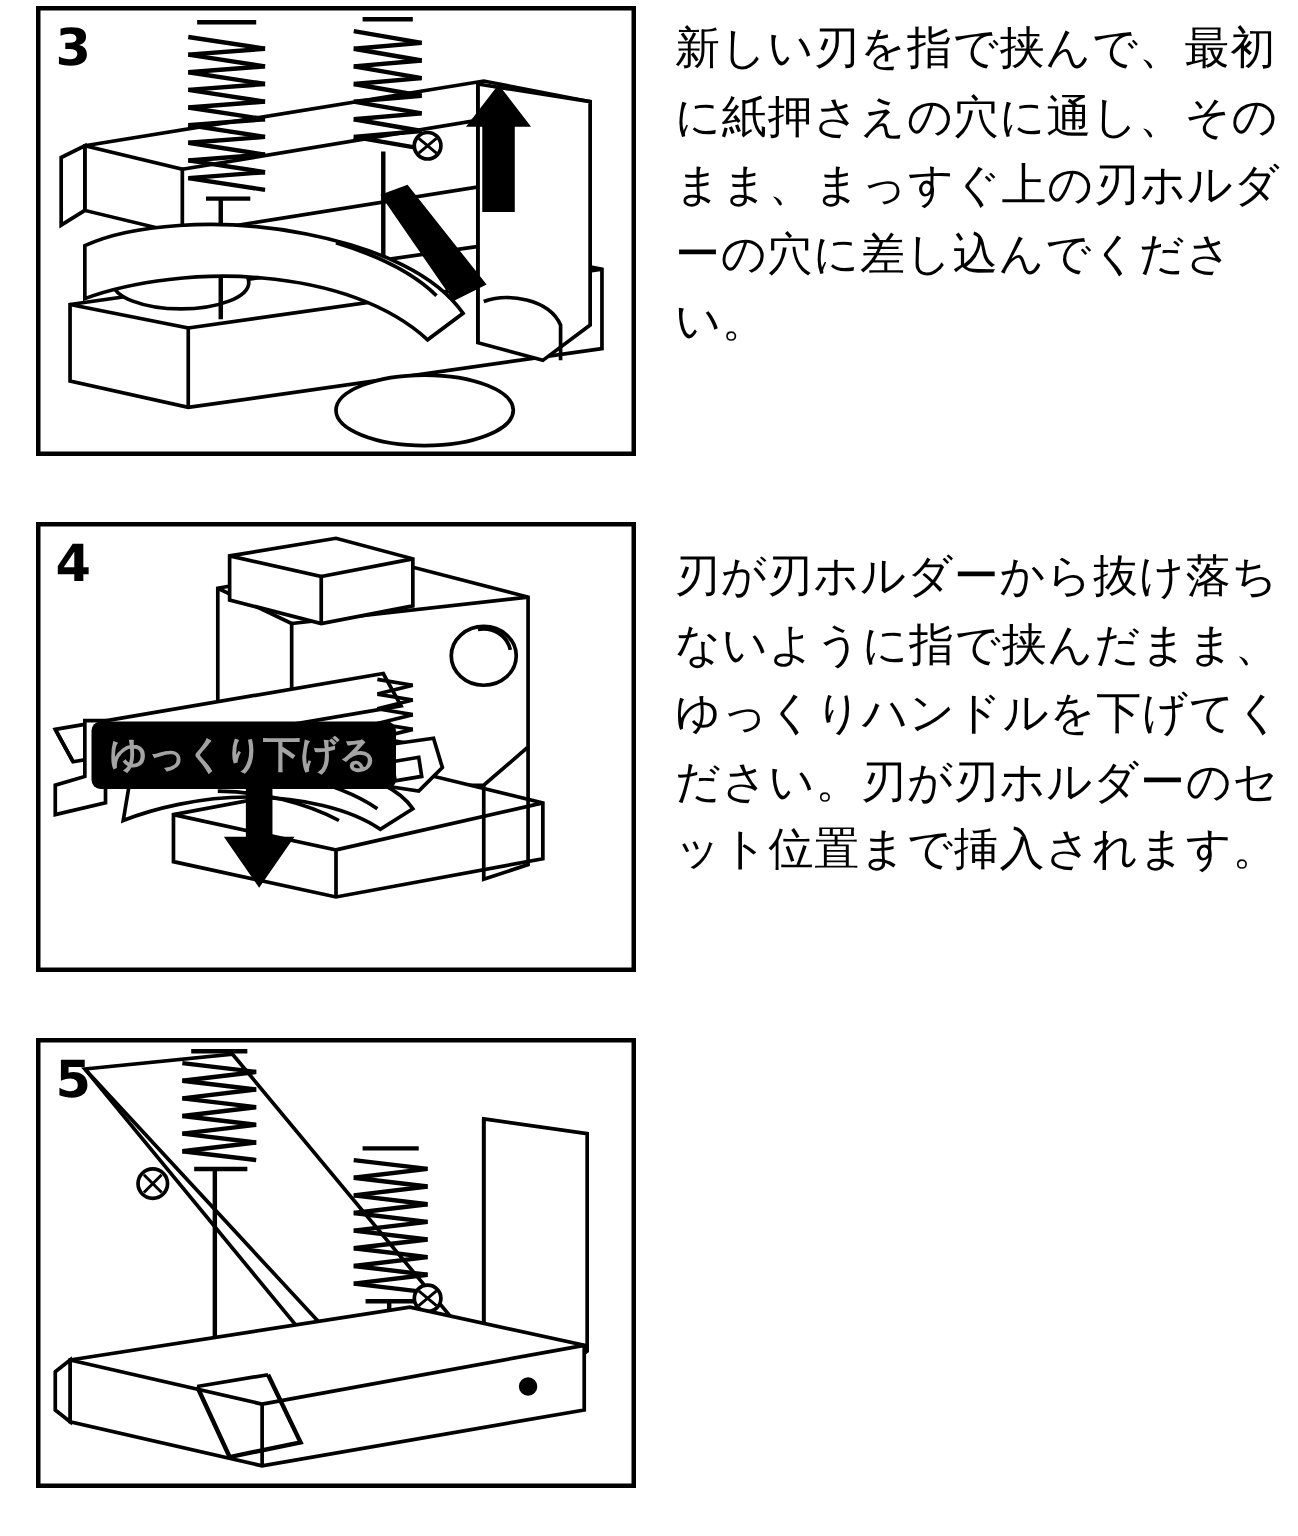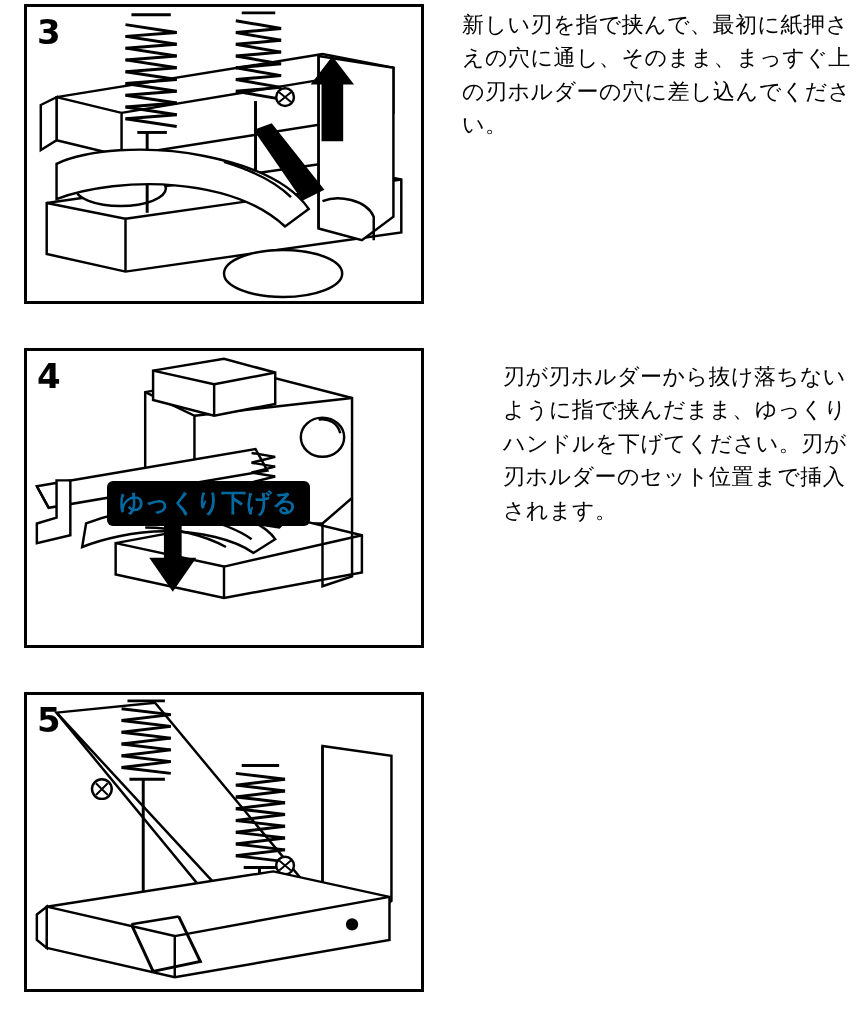--- a/index.html
+++ b/index.html
@@ -58,43 +58,42 @@
     position: absolute;
     top: 0;
     left: 0;
     width: 100%;
     height: 100%;
   }
 
   .callout {
     position: absolute;
     background: #000;
-    color: #0369a1;
+    color: #a3a3a3;
     font-size: 25px;
     font-weight: bold;
     padding: 5px 12px 7px 12px;
     border-radius: 6px;
     letter-spacing: 0px;
     white-space: nowrap;
     z-index: 25;
-    margin-left: 46px;
   }
   .callout.c-step2 { left: 34px; top: 130px; }
 
   .text {
     flex: 1;
-    padding-left: 38px;
+    padding-left: 26px;
     padding-right: 8px;
-    font-size: 22px;
+    font-size: 30px;
     line-height: 1.52;
     letter-spacing: 0.5px;
-    font-family: Liberation Mono, monospace;
+    font-family: Liberation Serif, serif;
   }
   .step-1 .text { padding-top: 6px; }
-  .step-2 .text { padding-top: 14px; margin-left: 41px; }
+  .step-2 .text { padding-top: 14px; }
   .step-3 .text { padding-top: 16px; }
 </style>
 </head>
 <body>
 
 <div class="manual">
 
   <div class="step step-1">
     <div class="figure">
       <div class="step-num">3</div>

